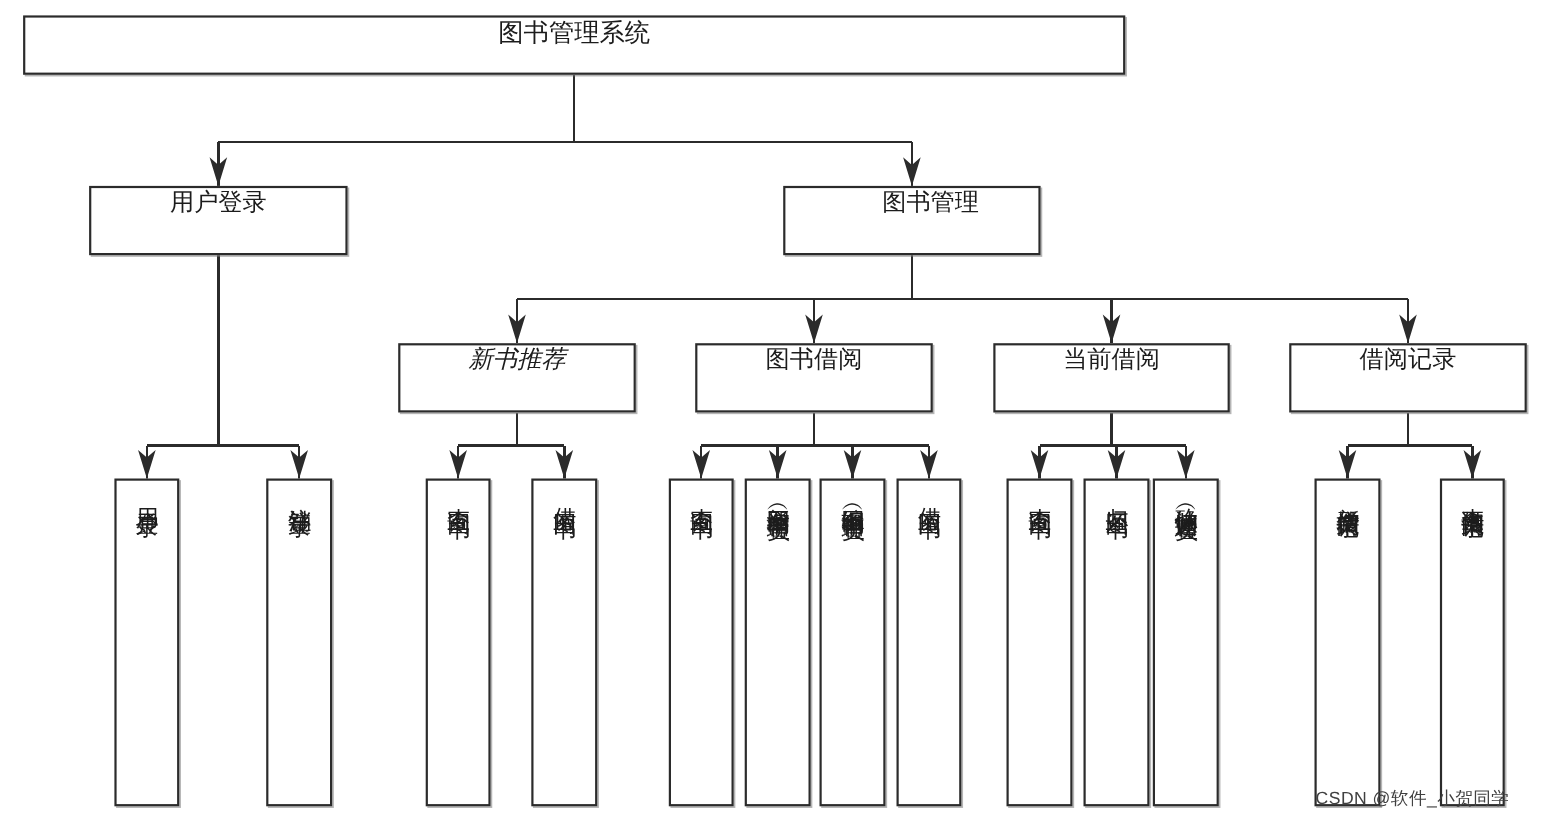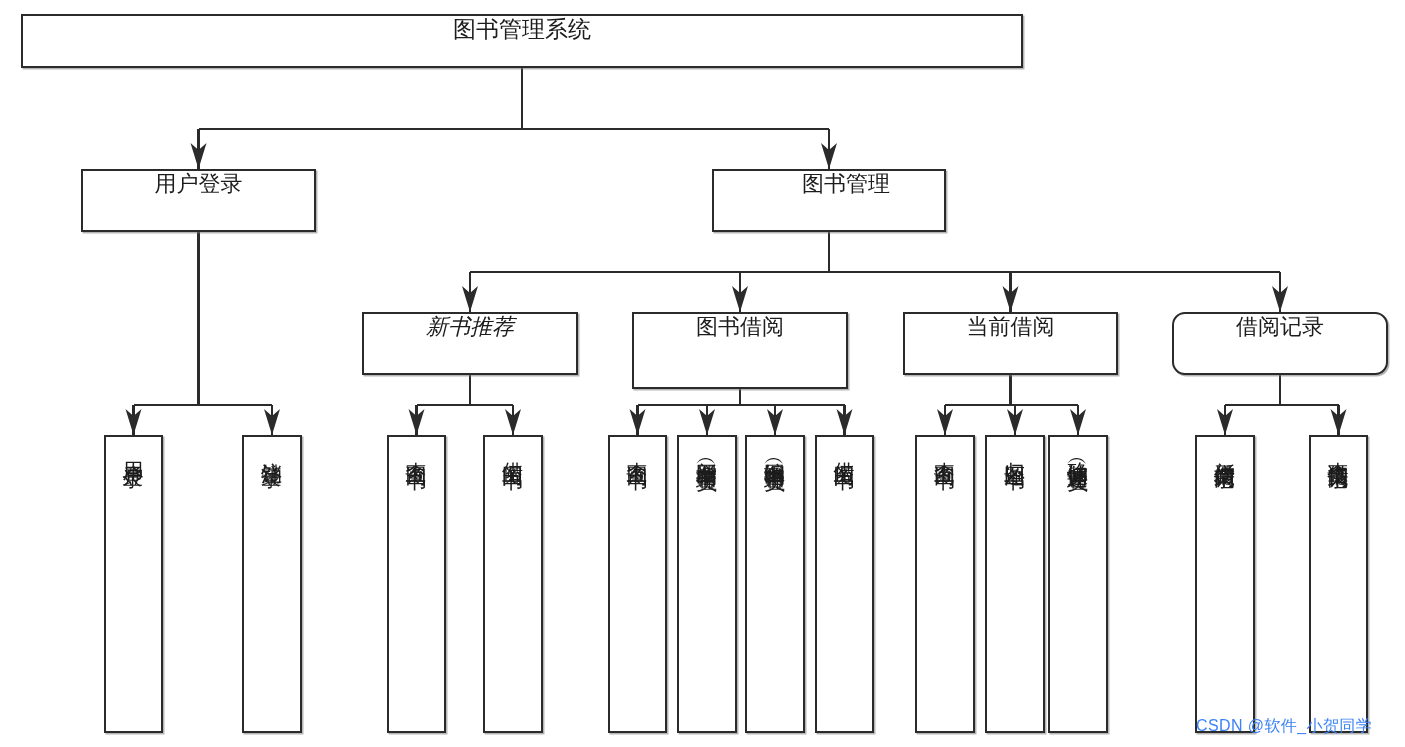--- a/index.html
+++ b/index.html
@@ -64,21 +64,21 @@
     line-height: 1;
   }
   .leaf.tall .node-label {
     letter-spacing: 1.5px;
   }
   #watermark {
     position: absolute;
     left: 1196px;
     top: 716px;
     font-size: 16px;
-    color: #3b82f6;
+    color: #404040;
     white-space: nowrap;
     letter-spacing: 0.4px;
     pointer-events: none;
   }
 </style>
 </head>
 <body>
 
 <div id="diagram-canvas">
 
@@ -146,29 +146,29 @@
   </div>
 
   <div class="node-box lvl1" style="left:712px;top:169px;width:234px;height:63px;padding-left:34px;">
     <span class="node-label">图书管理</span>
   </div>
 
   <div class="node-box lvl2" style="left:362px;top:312px;width:216px;height:63px;font-style:italic;">
     <span class="node-label">新书推荐</span>
   </div>
 
-  <div class="node-box lvl2" style="left:632px;top:312px;width:216px;height:77px;">
+  <div class="node-box lvl2" style="left:632px;top:312px;width:216px;height:63px;">
     <span class="node-label">图书借阅</span>
   </div>
 
   <div class="node-box lvl2" style="left:903px;top:312px;width:215px;height:63px;">
     <span class="node-label">当前借阅</span>
   </div>
 
-  <div class="node-box lvl2" style="left:1172px;top:312px;width:216px;height:63px;border-radius:13px;">
+  <div class="node-box lvl2" style="left:1172px;top:312px;width:216px;height:63px;">
     <span class="node-label">借阅记录</span>
   </div>
 
   <div class="node-box leaf" style="left:104px;top:435px;width:59px;height:298px;">
     <span class="node-label">用户登录</span>
   </div>
 
   <div class="node-box leaf" style="left:242px;top:435px;width:60px;height:298px;">
     <span class="node-label">注销登录</span>
   </div>

